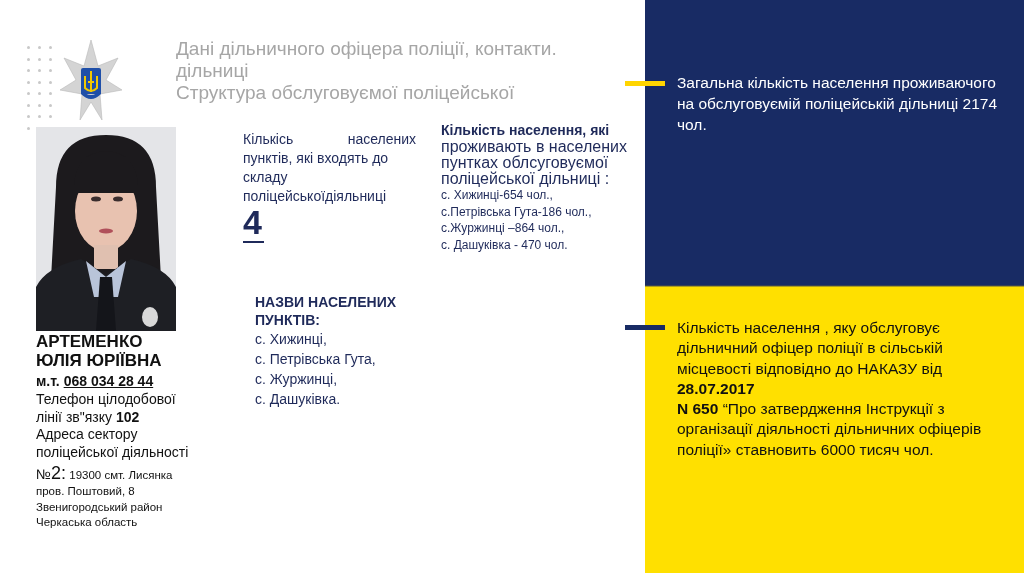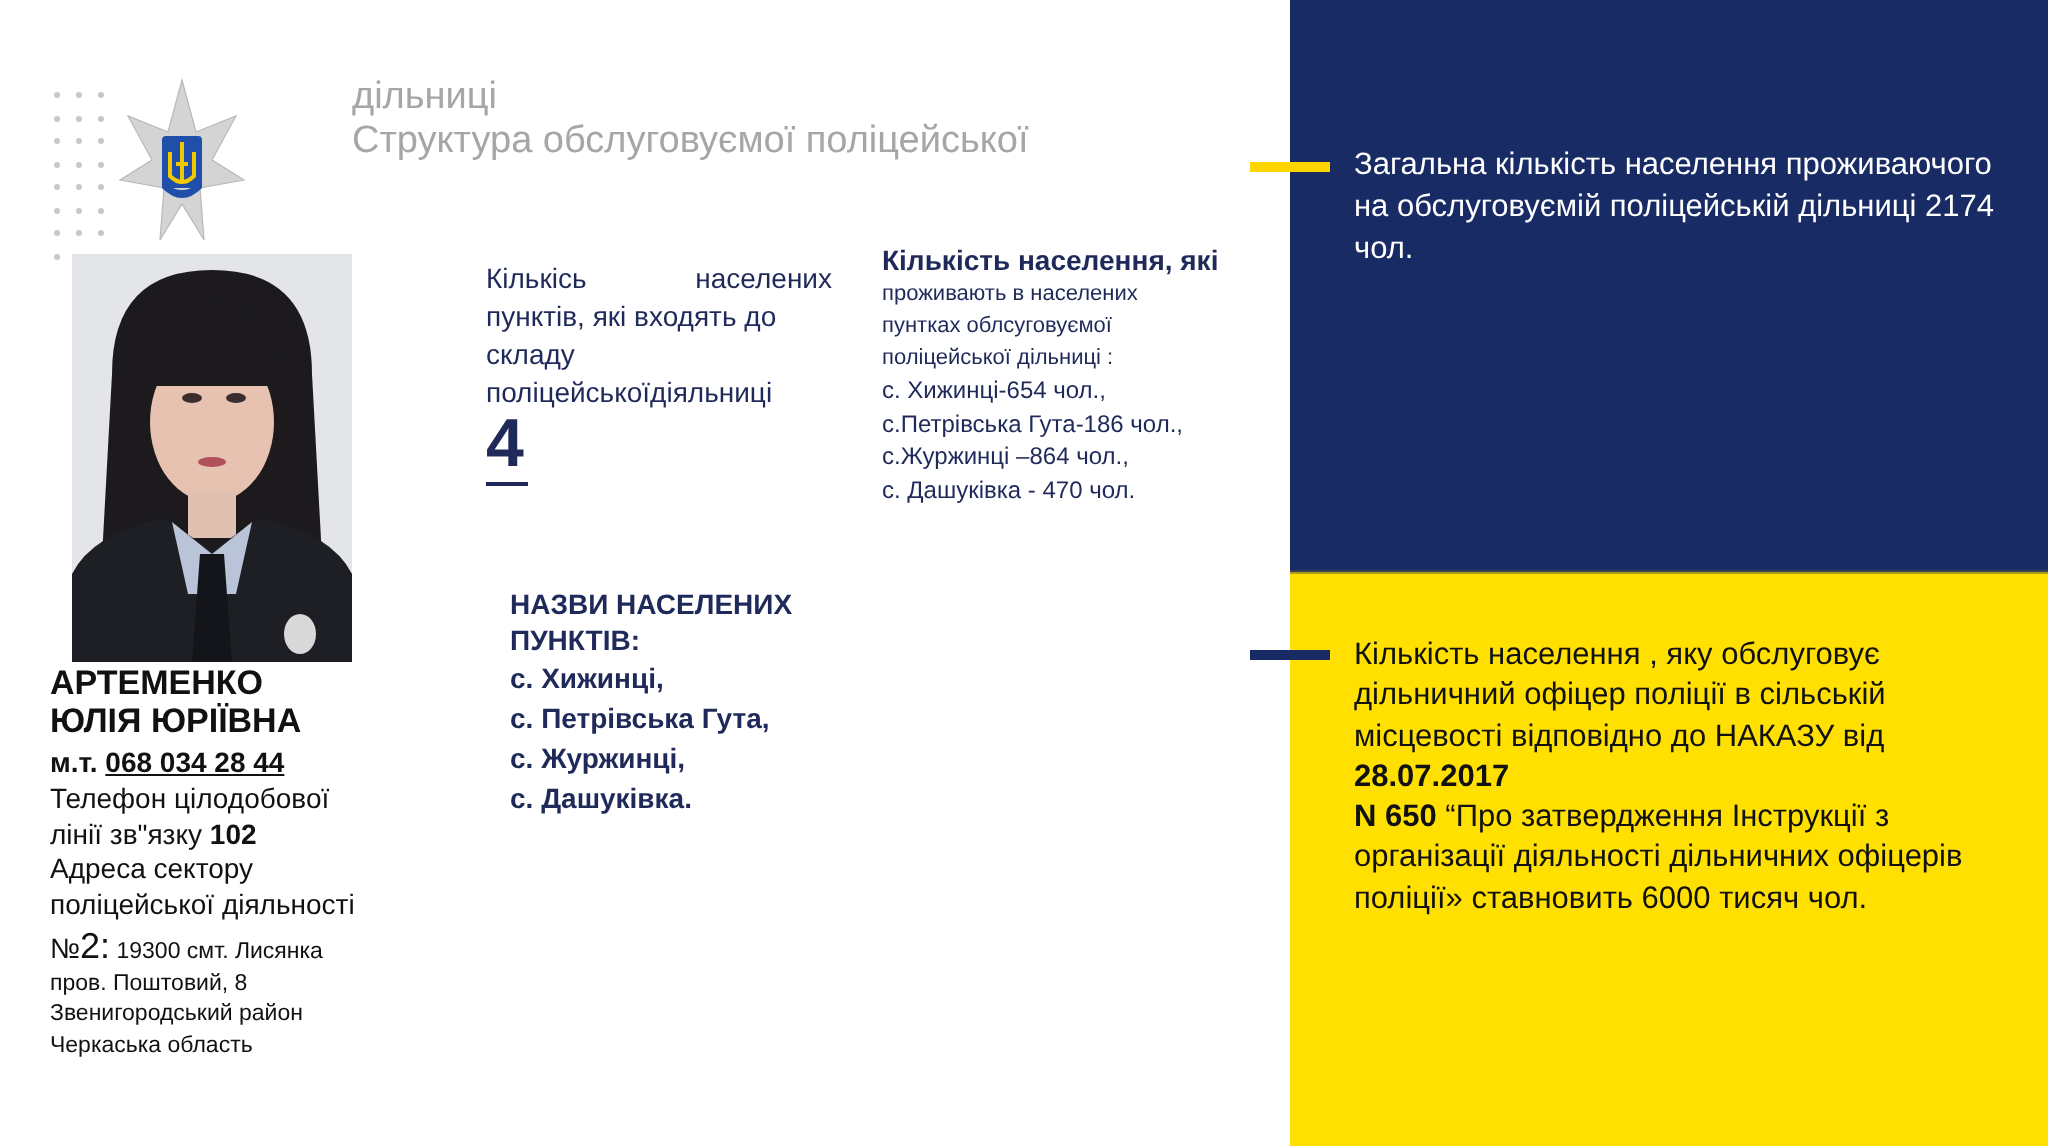--- a/index.html
+++ b/index.html
@@ -12,45 +12,45 @@
 
     .emblem { position: absolute; left: 58px; top: 38px; width: 66px; height: 88px; }
 
     .title { position: absolute; left: 176px; top: 38px; width: 450px; color: #a6a6a6;
       font-size: 19px; line-height: 22px; font-weight: normal; }
     .title span { display: block; }
 
     .photo { position: absolute; left: 36px; top: 127px; width: 140px; height: 204px;
       background: linear-gradient(#e8e8ea, #d9dadd); overflow: hidden; }
 
-    .person { position: absolute; left: 25px; top: 332px; width: 200px; color: #111; }
+    .person { position: absolute; left: 36px; top: 332px; width: 200px; color: #111; }
     .person .name { font-size: 17px; font-weight: bold; line-height: 19px; }
     .person .phone { font-size: 14px; font-weight: bold; line-height: 19px; margin-top: 2px; }
     .person .phone u { text-decoration: underline; }
     .person .line { font-size: 14px; line-height: 17.5px; }
     .person .addr-head { font-size: 14px; line-height: 20px; margin-top: 2px; }
     .person .addr-head .big { font-size: 18px; }
     .person .addr-small { font-size: 11.5px; line-height: 15.5px; }
 
     .settlements-count { position: absolute; left: 243px; top: 130px; width: 173px; color: #1f2a5a;
       font-size: 14px; font-weight: normal; line-height: 19px; }
     .settlements-count .j { text-align: justify; text-align-last: justify; display: block; }
     .count-num { position: absolute; left: 243px; top: 203px; color: #1f2a5a; font-size: 34px; font-weight: bold;
       line-height: 38px; }
     .count-underline { position: absolute; left: 243px; top: 241px; width: 21px; height: 2px; background: #1f2a5a; }
 
     .pop-list { position: absolute; left: 441px; top: 122px; width: 190px; color: #1f2a5a; }
     .pop-list .head { font-size: 14px; font-weight: bold; line-height: 17px; }
-    .pop-list .sub { font-size: 11px; line-height: 16px; }
+    .pop-list .sub { font-size: 16px; line-height: 16px; }
     .pop-list .item { font-size: 12px; line-height: 16.5px; }
 
     .names-block { position: absolute; left: 255px; top: 294px; width: 200px; color: #1f2a5a; font-size: 14px;
       line-height: 17.5px; }
     .names-block .h { font-weight: bold; }
-    .names-block .it { font-weight: bold; line-height: 20px; }
+    .names-block .it { font-weight: normal; line-height: 20px; }
 
     .panel-blue { position: absolute; left: 645px; top: 0; width: 379px; height: 286px; background: #182b64; }
     .panel-yellow { position: absolute; left: 645px; top: 286px; width: 379px; height: 287px; background: #ffe000; }
     .divider-line { position: absolute; left: 645px; top: 285px; width: 379px; height: 2px; background: #5a5a40; opacity: .5; }
 
     .marker-yellow { position: absolute; left: 625px; top: 81px; width: 40px; height: 5px; background: #ffd500; }
     .marker-blue { position: absolute; left: 625px; top: 325px; width: 40px; height: 5px; background: #182b64; }
 
     .blue-text { position: absolute; left: 677px; top: 72px; width: 335px; color: #ffffff; font-size: 15.5px; line-height: 21px; }
     .yellow-text { position: absolute; left: 677px; top: 318px; width: 330px; color: #111; font-size: 15.5px; line-height: 20.3px; }
@@ -91,20 +91,21 @@
     <g fill="#d4d4d4" stroke="#b8b8b8" stroke-width="0.6">
       <polygon points="33,2 40,28 60,20 48,42 64,52 42,56 44,82 33,64 22,82 24,56 2,52 18,42 6,20 26,28"></polygon>
     </g>
     <rect x="23" y="30" width="20" height="26" rx="2" fill="#1f4fa8"></rect>
     <path d="M23,52 Q33,62 43,52 L43,56 Q33,66 23,56 Z" fill="#1f4fa8"></path>
     <path d="M33,33 L33,54 M27,38 L27,50 Q33,56 39,50 L39,38 M30,44 L36,44" stroke="#f2c800" stroke-width="2" fill="none"></path>
   </svg>
 </div>
 
 <div class="title">
+  <span> Дані дільничного офіцера поліції, контакти.</span>
   <span>дільниці</span>
   <span>Структура обслуговуємої поліцейської</span>
 </div>
 
 <div class="photo">
   <svg width="140" height="204" viewBox="0 0 140 204">
     <rect width="140" height="204" fill="#e4e5e8"></rect>
     <path d="M20,60 Q20,8 70,8 Q120,8 120,60 L126,170 L14,170 Z" fill="#1c1a1d"></path>
     <ellipse cx="70" cy="84" rx="31" ry="40" fill="#e8c2b0"></ellipse>
     <path d="M38,58 Q40,26 70,24 Q100,26 102,58 L102,66 L38,66 Z" fill="#1c1a1d"></path>

